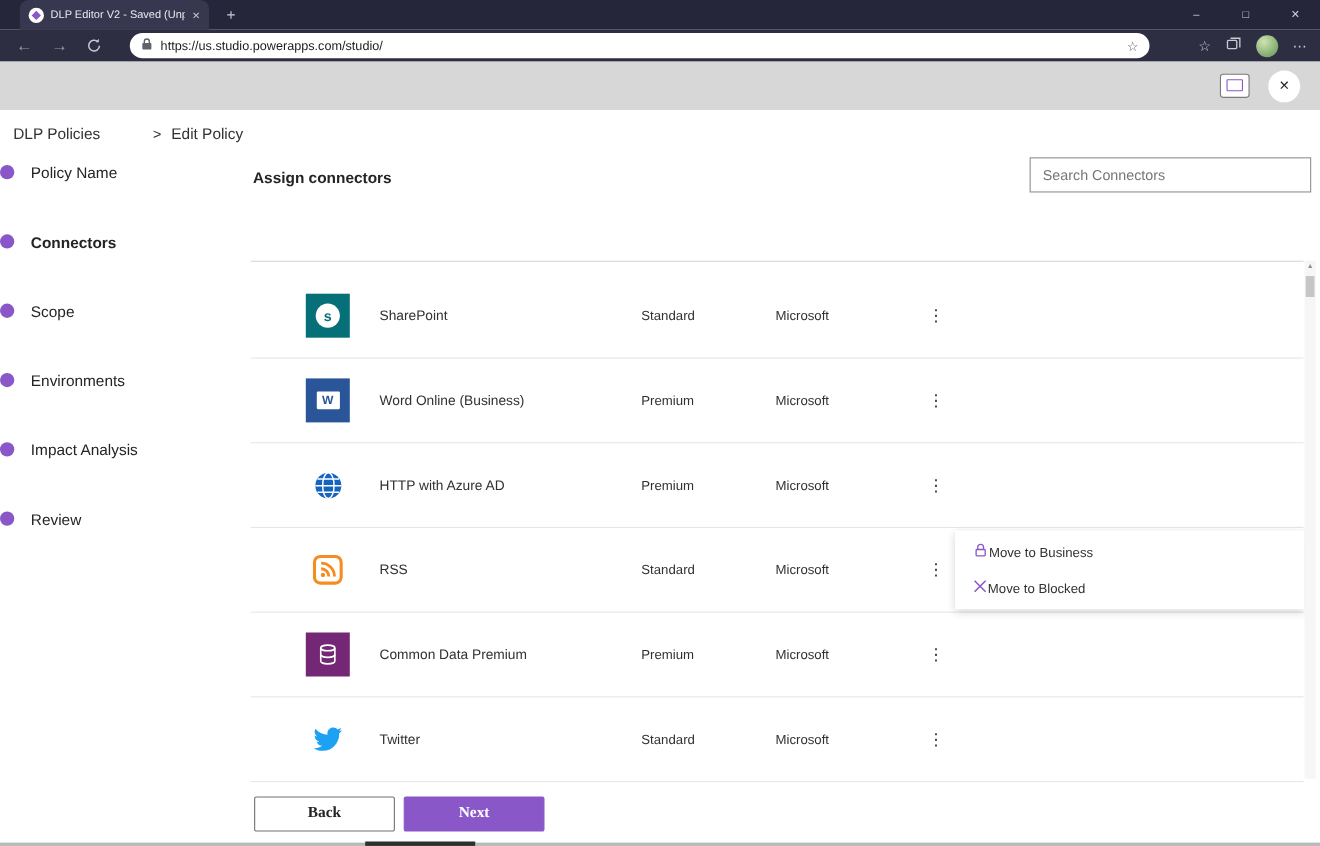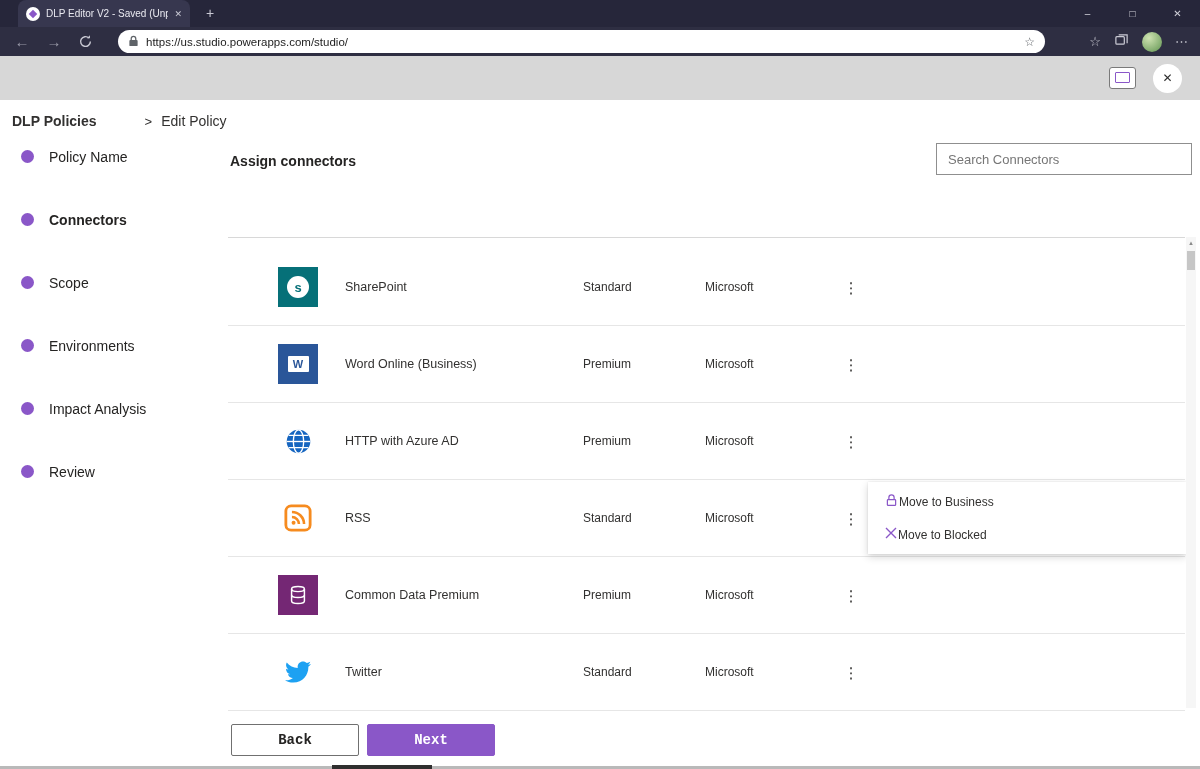--- a/index.html
+++ b/index.html
@@ -35,25 +35,25 @@
   
   .app-band{position:absolute;left:0;top:56px;width:1200px;height:44px;background:#d7d7d7;}
   .band-dialog{position:absolute;right:64px;top:11px;width:27px;height:22px;background:#fff;border:1px solid #7a7a7a;border-radius:3px;cursor:pointer;}
   .band-dialog i{position:absolute;left:5px;top:4px;width:15px;height:11px;border:1.5px solid var(--accent);border-radius:1px;display:block;}
   .band-close{position:absolute;right:18px;top:8px;width:29px;height:29px;background:#fff;border-radius:50%;
               text-align:center;line-height:29px;font-size:12px;color:#2a2a2a;cursor:pointer;}
 
   
   .page{position:absolute;left:0;top:100px;width:1200px;height:665px;background:#fff;}
   .breadcrumb{position:absolute;left:12px;top:13px;display:flex;align-items:center;font-size:14px;color:#323130;}
-  .bc-root{cursor:pointer;font-weight:bold;}
+  .bc-root{cursor:pointer;}
   .bc-sep{margin-left:48px;margin-right:9px;font-size:13px;color:#323130;}
 
   .stepper{position:absolute;left:0;top:25px;width:228px;}
-  .step{height:63px;display:flex;align-items:center;padding-left:21px;gap:15px;cursor:pointer;}
+  .step{height:63px;display:flex;align-items:center;gap:15px;cursor:pointer;}
   .dot{width:13px;height:13px;border-radius:50%;background:var(--accent);flex:none;}
   .step-label{font-size:14px;color:#252423;}
   .step.active .step-label{font-weight:700;}
 
   .main-title{position:absolute;left:230px;top:53px;font-size:14px;font-weight:700;color:#252423;}
   .search-box{position:absolute;left:936px;top:43px;width:256px;height:32px;border:1px solid #8f8f8f;background:#fff;
               font-size:13px;padding:0 11px;color:#323130;font-family:inherit;outline:none;}
   .search-box::placeholder{color:#767676;}
 
   .tabs{position:absolute;left:228px;top:95px;height:34px;display:flex;}
@@ -80,21 +80,21 @@
   .tile-cds{background:#742774;}
 
   .ctx-menu{position:absolute;left:868px;top:382px;width:318px;background:#fff;padding:3px 0;
             box-shadow:0 3px 8px rgba(0,0,0,0.16), 0 0 2px rgba(0,0,0,0.10);}
   .ctx-item{height:33px;display:flex;align-items:center;gap:0;padding-left:16px;font-size:12px;color:#323130;cursor:pointer;}
 
   .scrollbar{position:absolute;left:1186px;top:137px;width:10px;height:471px;background:#f6f6f6;}
   .scroll-up{position:absolute;left:0;top:0;width:10px;height:12px;text-align:center;line-height:12px;font-size:7px;color:#8a8a8a;cursor:pointer;}
   .scroll-thumb{position:absolute;left:1px;top:14px;width:8px;height:19px;background:#c6c6c6;cursor:pointer;}
 
-  .btn{position:absolute;top:624px;width:128px;height:32px;border-radius:2px;font-size:14px;font-weight:700;font-family:Liberation Mono, monospace;cursor:pointer;}
+  .btn{position:absolute;top:624px;width:128px;height:32px;border-radius:2px;font-size:14px;font-weight:700;font-family:Liberation Serif, serif;cursor:pointer;}
   .btn-back{left:231px;background:#fff;border:1px solid #707070;color:#252423;}
   .btn-next{left:367px;background:var(--accent);border:1px solid var(--accent);color:#fff;}
 
   .bottom-strip{position:absolute;left:0;top:766px;width:1200px;height:3px;background:#b9b9b9;}
   .bottom-dark{position:absolute;left:332px;top:765px;width:100px;height:4px;background:#2f2f2f;}
 </style>
 </head>
 <body>
 
 <div class="titlebar">

